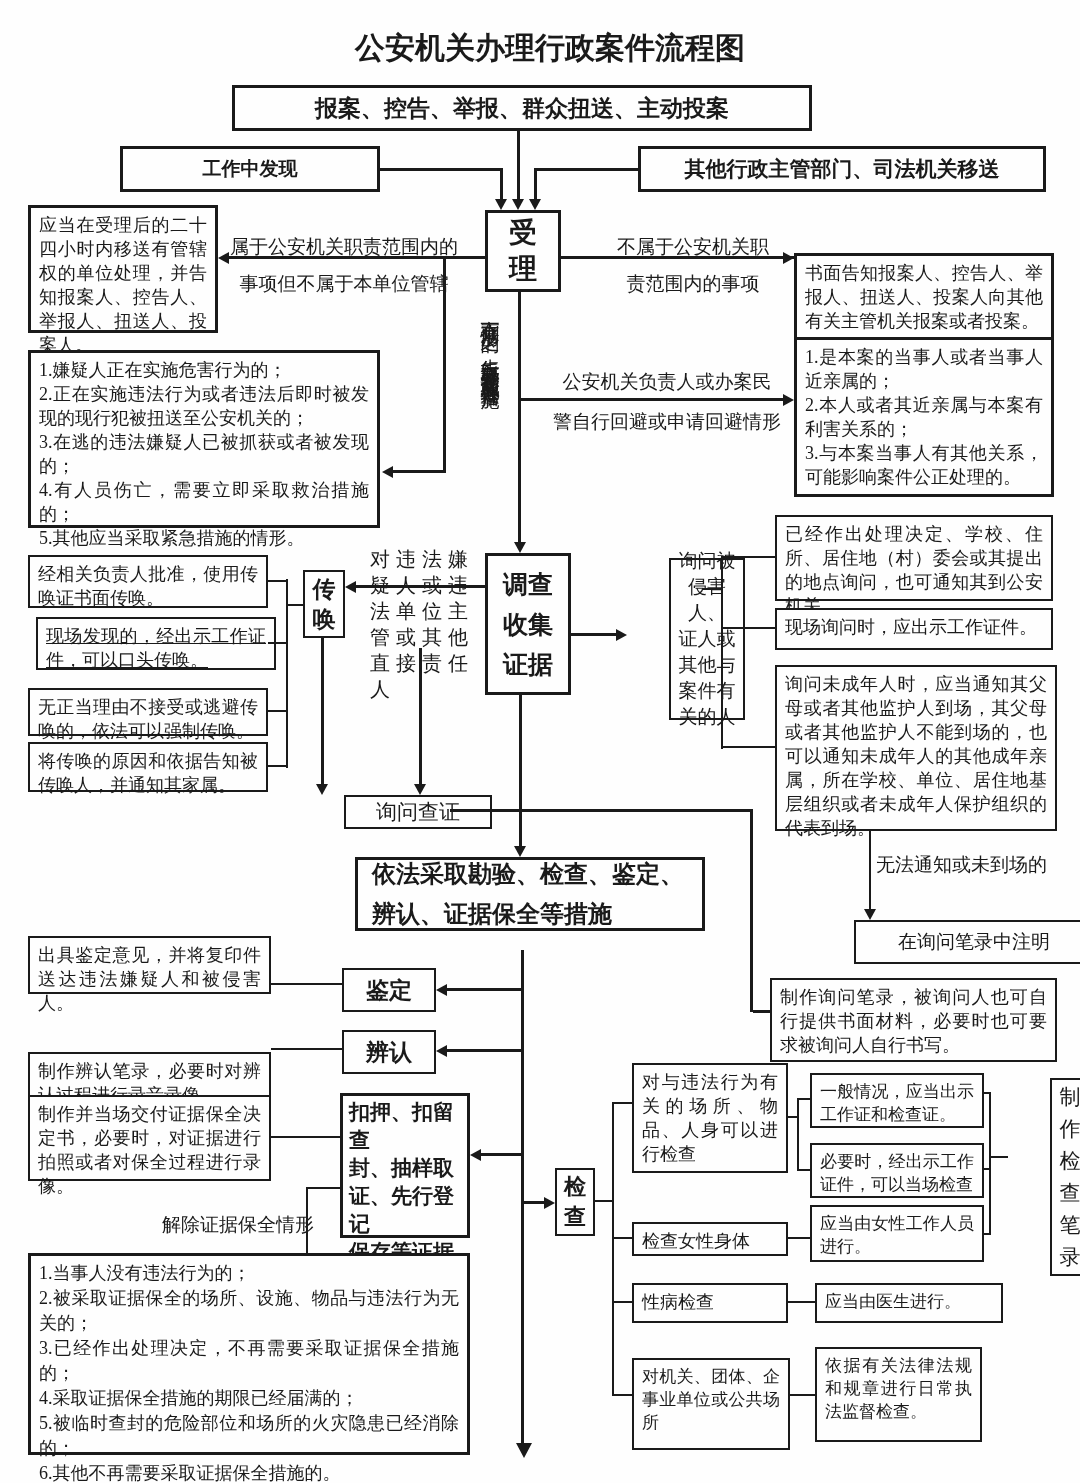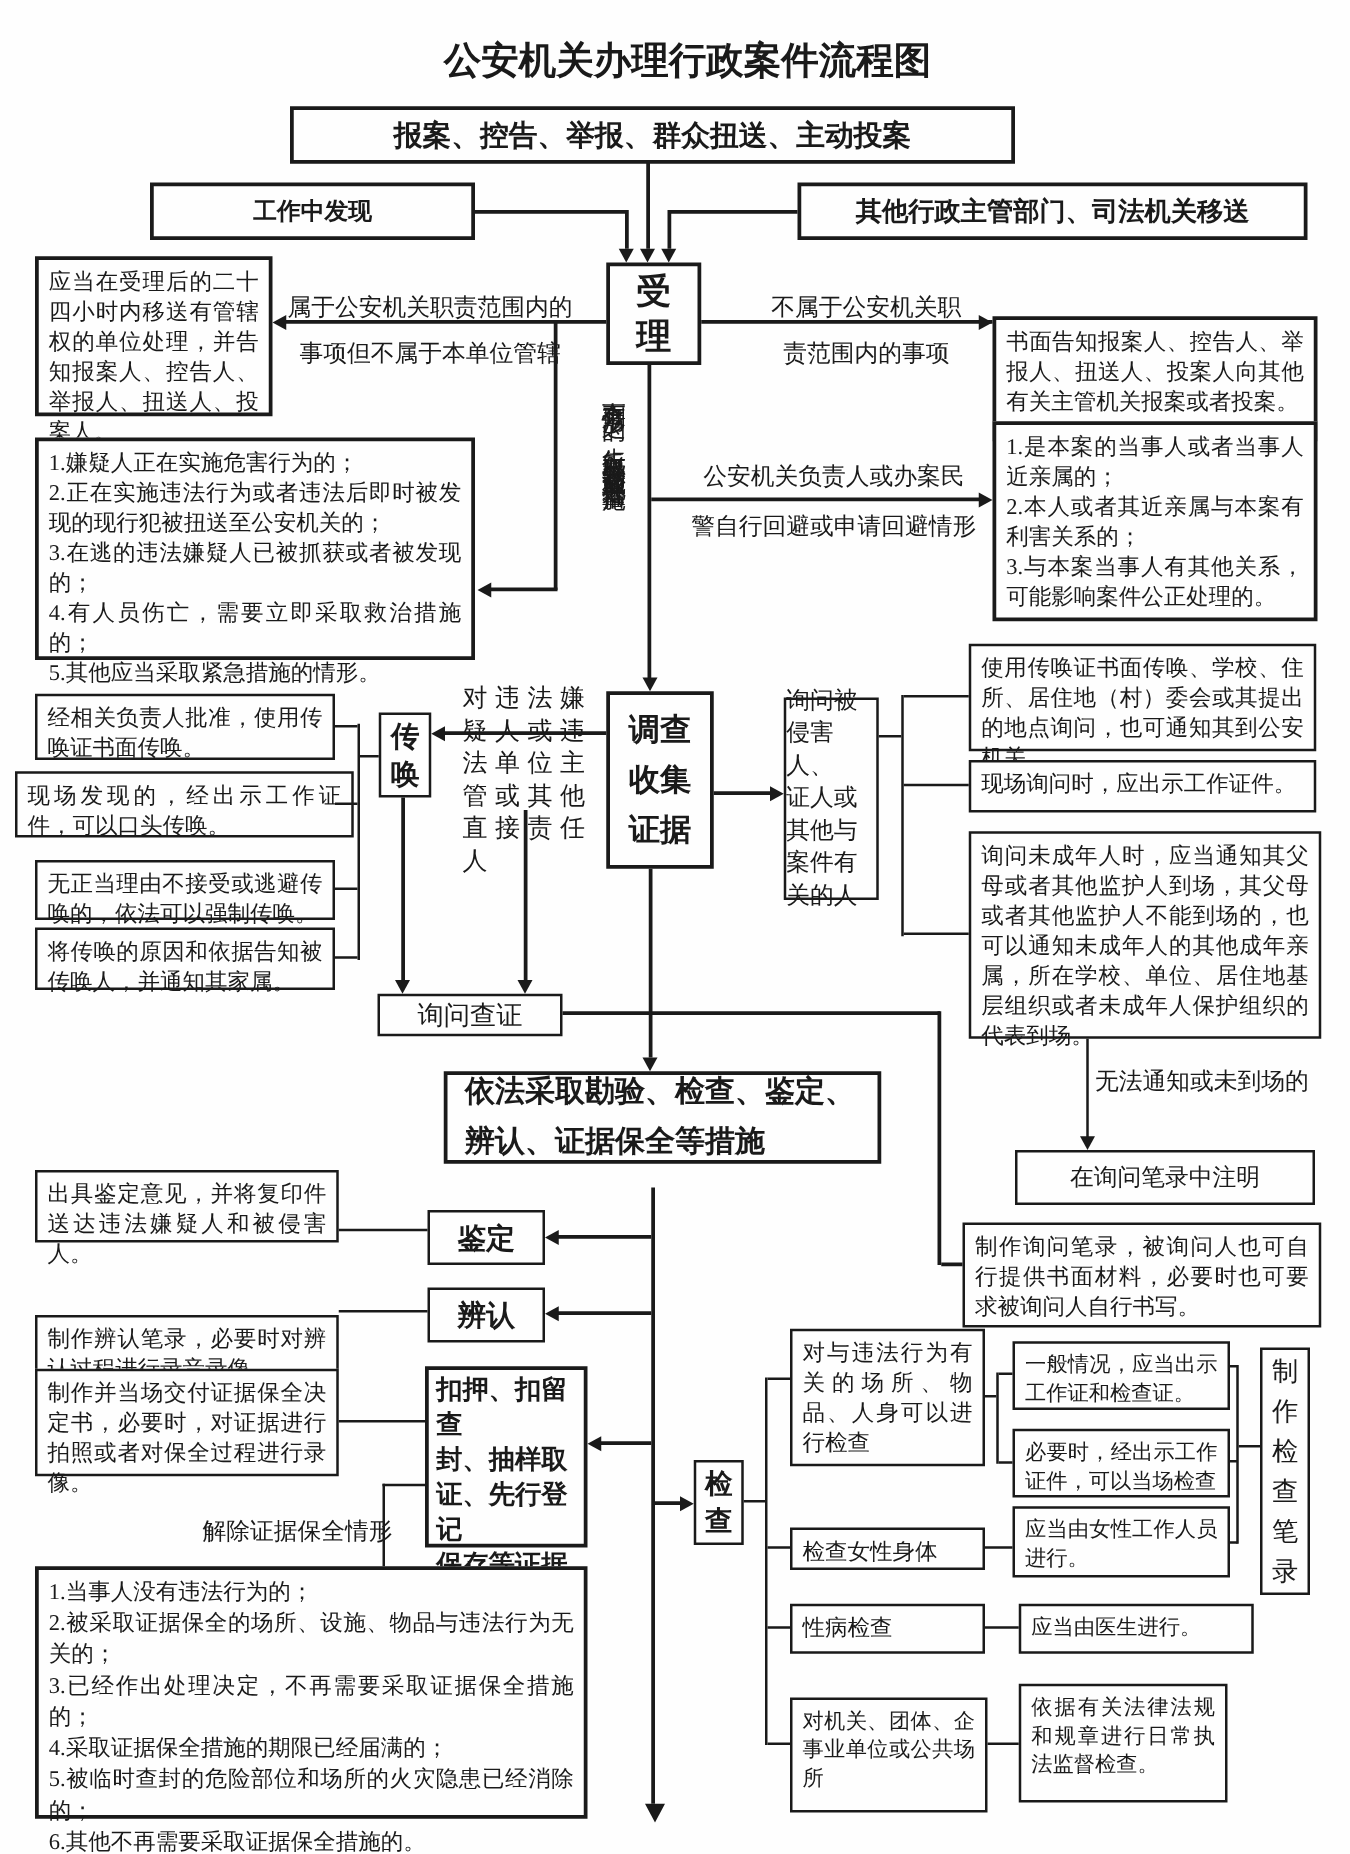--- a/index.html
+++ b/index.html
@@ -2,22 +2,22 @@
 <html><head>
 <meta charset="utf-8">
 <style>
   html,body{margin:0;padding:0;background:#ffffff;}
   #canvas{position:relative;width:1080px;height:1483px;background:#fefefe;overflow:hidden;
           font-family:"Liberation Serif", serif;color:#1a1a1a;}
   .bx{position:absolute;box-sizing:border-box;border:2px solid #1a1a1a;background:#fefefe;}
   .thick{border-width:3px;}
   .node{display:flex;align-items:center;justify-content:center;text-align:center;
         font-family:"Liberation Sans", sans-serif;font-weight:bold;white-space:pre-line;}
-  .serifnode{display:flex;align-items:center;justify-content:center;
-        font-family:"Liberation Serif", serif;font-weight:normal;white-space:pre-line;}
+  .serifnode{display:flex;align-items:center;justify-content:center;text-align:center;
+        font-family:"Liberation Serif", serif;font-weight:normal;white-space:pre-line;margin-left:42px;}
   .note{font-size:18px;line-height:24px;padding:5px 8px;text-align:justify;white-space:pre-line;}
   .sm{font-size:17px;line-height:23px;}
   .lbl{position:absolute;text-align:center;white-space:pre-line;font-size:19px;}
   .ln{position:absolute;background:#1a1a1a;}
   .ar{position:absolute;width:0;height:0;}
   .ar-d{border-left:6px solid transparent;border-right:6px solid transparent;border-top:11px solid #1a1a1a;}
   .ar-l{border-top:6px solid transparent;border-bottom:6px solid transparent;border-right:11px solid #1a1a1a;}
   .ar-r{border-top:6px solid transparent;border-bottom:6px solid transparent;border-left:11px solid #1a1a1a;}
   .vt{writing-mode:vertical-rl;}
 </style>
@@ -62,33 +62,33 @@
 
   <div class="lbl" style="left:370px;top:546px;width:108px;font-size:20px;letter-spacing:6px;line-height:26px;text-align:left;">对违法嫌
 疑人或违
 法单位主
 管或其他
 直接责任
 人</div>
   <div class="bx node" style="left:303px;top:570px;width:42px;height:68px;font-size:23px;line-height:30px;">传
 唤</div>
   <div class="bx note" style="left:28px;top:555px;width:240px;height:53px;">经相关负责人批准，使用传唤证书面传唤。</div>
-  <div class="bx note" style="left:12px;top:617px;width:271px;height:53px;">现场发现的，经出示工作证件，可以口头传唤。</div>
+  <div class="bx note" style="left:36px;top:617px;width:240px;height:53px;text-decoration:underline;">现场发现的，经出示工作证件，可以口头传唤。</div>
   <div class="bx note" style="left:28px;top:688px;width:240px;height:48px;">无正当理由不接受或逃避传唤的，依法可以强制传唤。</div>
   <div class="bx note" style="left:28px;top:742px;width:240px;height:50px;">将传唤的原因和依据告知被传唤人，并通知其家属。</div>
 
   <div class="bx serifnode" style="left:302px;top:795px;width:148px;height:34px;font-size:21px;">询问查证</div>
 
   <div class="bx serifnode" style="left:627px;top:558px;width:76px;height:162px;font-size:19px;line-height:26px;">询问被
 侵害人、
 证人或
 其他与
 案件有
 关的人</div>
-  <div class="bx note" style="left:775px;top:515px;width:278px;height:86px;">使用传唤证书面传唤、学校、住所、居住地（村）委会或其提出的地点询问，也可通知其到公安机关。</div>
+  <div class="bx note" style="left:775px;top:515px;width:278px;height:86px;">已经作出处理决定、学校、住所、居住地（村）委会或其提出的地点询问，也可通知其到公安机关。</div>
   <div class="bx note" style="left:775px;top:608px;width:278px;height:42px;">现场询问时，应出示工作证件。</div>
   <div class="bx note" style="left:775px;top:665px;width:282px;height:166px;">询问未成年人时，应当通知其父母或者其他监护人到场，其父母或者其他监护人不能到场的，也可以通知未成年人的其他成年亲属，所在学校、单位、居住地基层组织或者未成年人保护组织的代表到场。</div>
   <div class="lbl" style="left:876px;top:852px;width:180px;text-align:left;">无法通知或未到场的</div>
   <div class="bx serifnode" style="left:812px;top:920px;width:240px;height:44px;font-size:19px;">在询问笔录中注明</div>
   <div class="bx note" style="left:770px;top:978px;width:287px;height:84px;">制作询问笔录，被询问人也可自行提供书面材料，必要时也可要求被询问人自行书写。</div>
 
   <div class="bx thick node" style="left:355px;top:857px;width:350px;height:74px;font-size:24px;line-height:40px;justify-content:flex-start;text-align:left;padding:0 14px;">依法采取勘验、检查、鉴定、
 辨认、证据保全等措施</div>
 
   <div class="bx node" style="left:342px;top:968px;width:94px;height:44px;font-size:23px;">鉴定</div>

